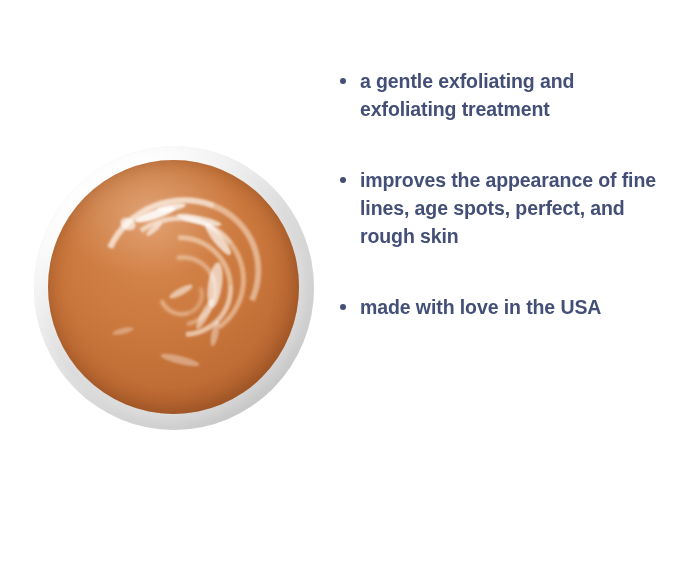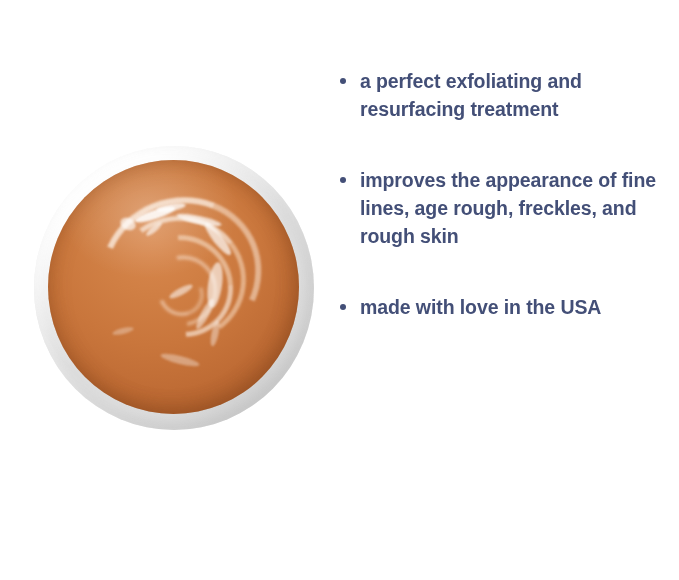--- a/index.html
+++ b/index.html
@@ -220,25 +220,25 @@
       <div class="gloss gloss-11"></div>
       <div class="gloss gloss-12"></div>
 
       <div class="cream-sheen"></div>
     </div>
   </div>
 
   <ul id="benefits-list">
     <li class="benefit-item">
       <span class="benefit-bullet"></span>
-      <span class="benefit-text">a perfect exfoliating and resurfacing treatment</span>
+      <span class="benefit-text">a gentle exfoliating and exfoliating treatment</span>
     </li>
     <li class="benefit-item">
       <span class="benefit-bullet"></span>
-      <span class="benefit-text">improves the appearance of fine lines, age rough, freckles, and rough skin</span>
+      <span class="benefit-text">improves the appearance of fine lines, age spots, perfect, and rough skin</span>
     </li>
     <li class="benefit-item">
       <span class="benefit-bullet"></span>
       <span class="benefit-text">made with love in the USA</span>
     </li>
   </ul>
 
 </div>
 
 </body></html>

